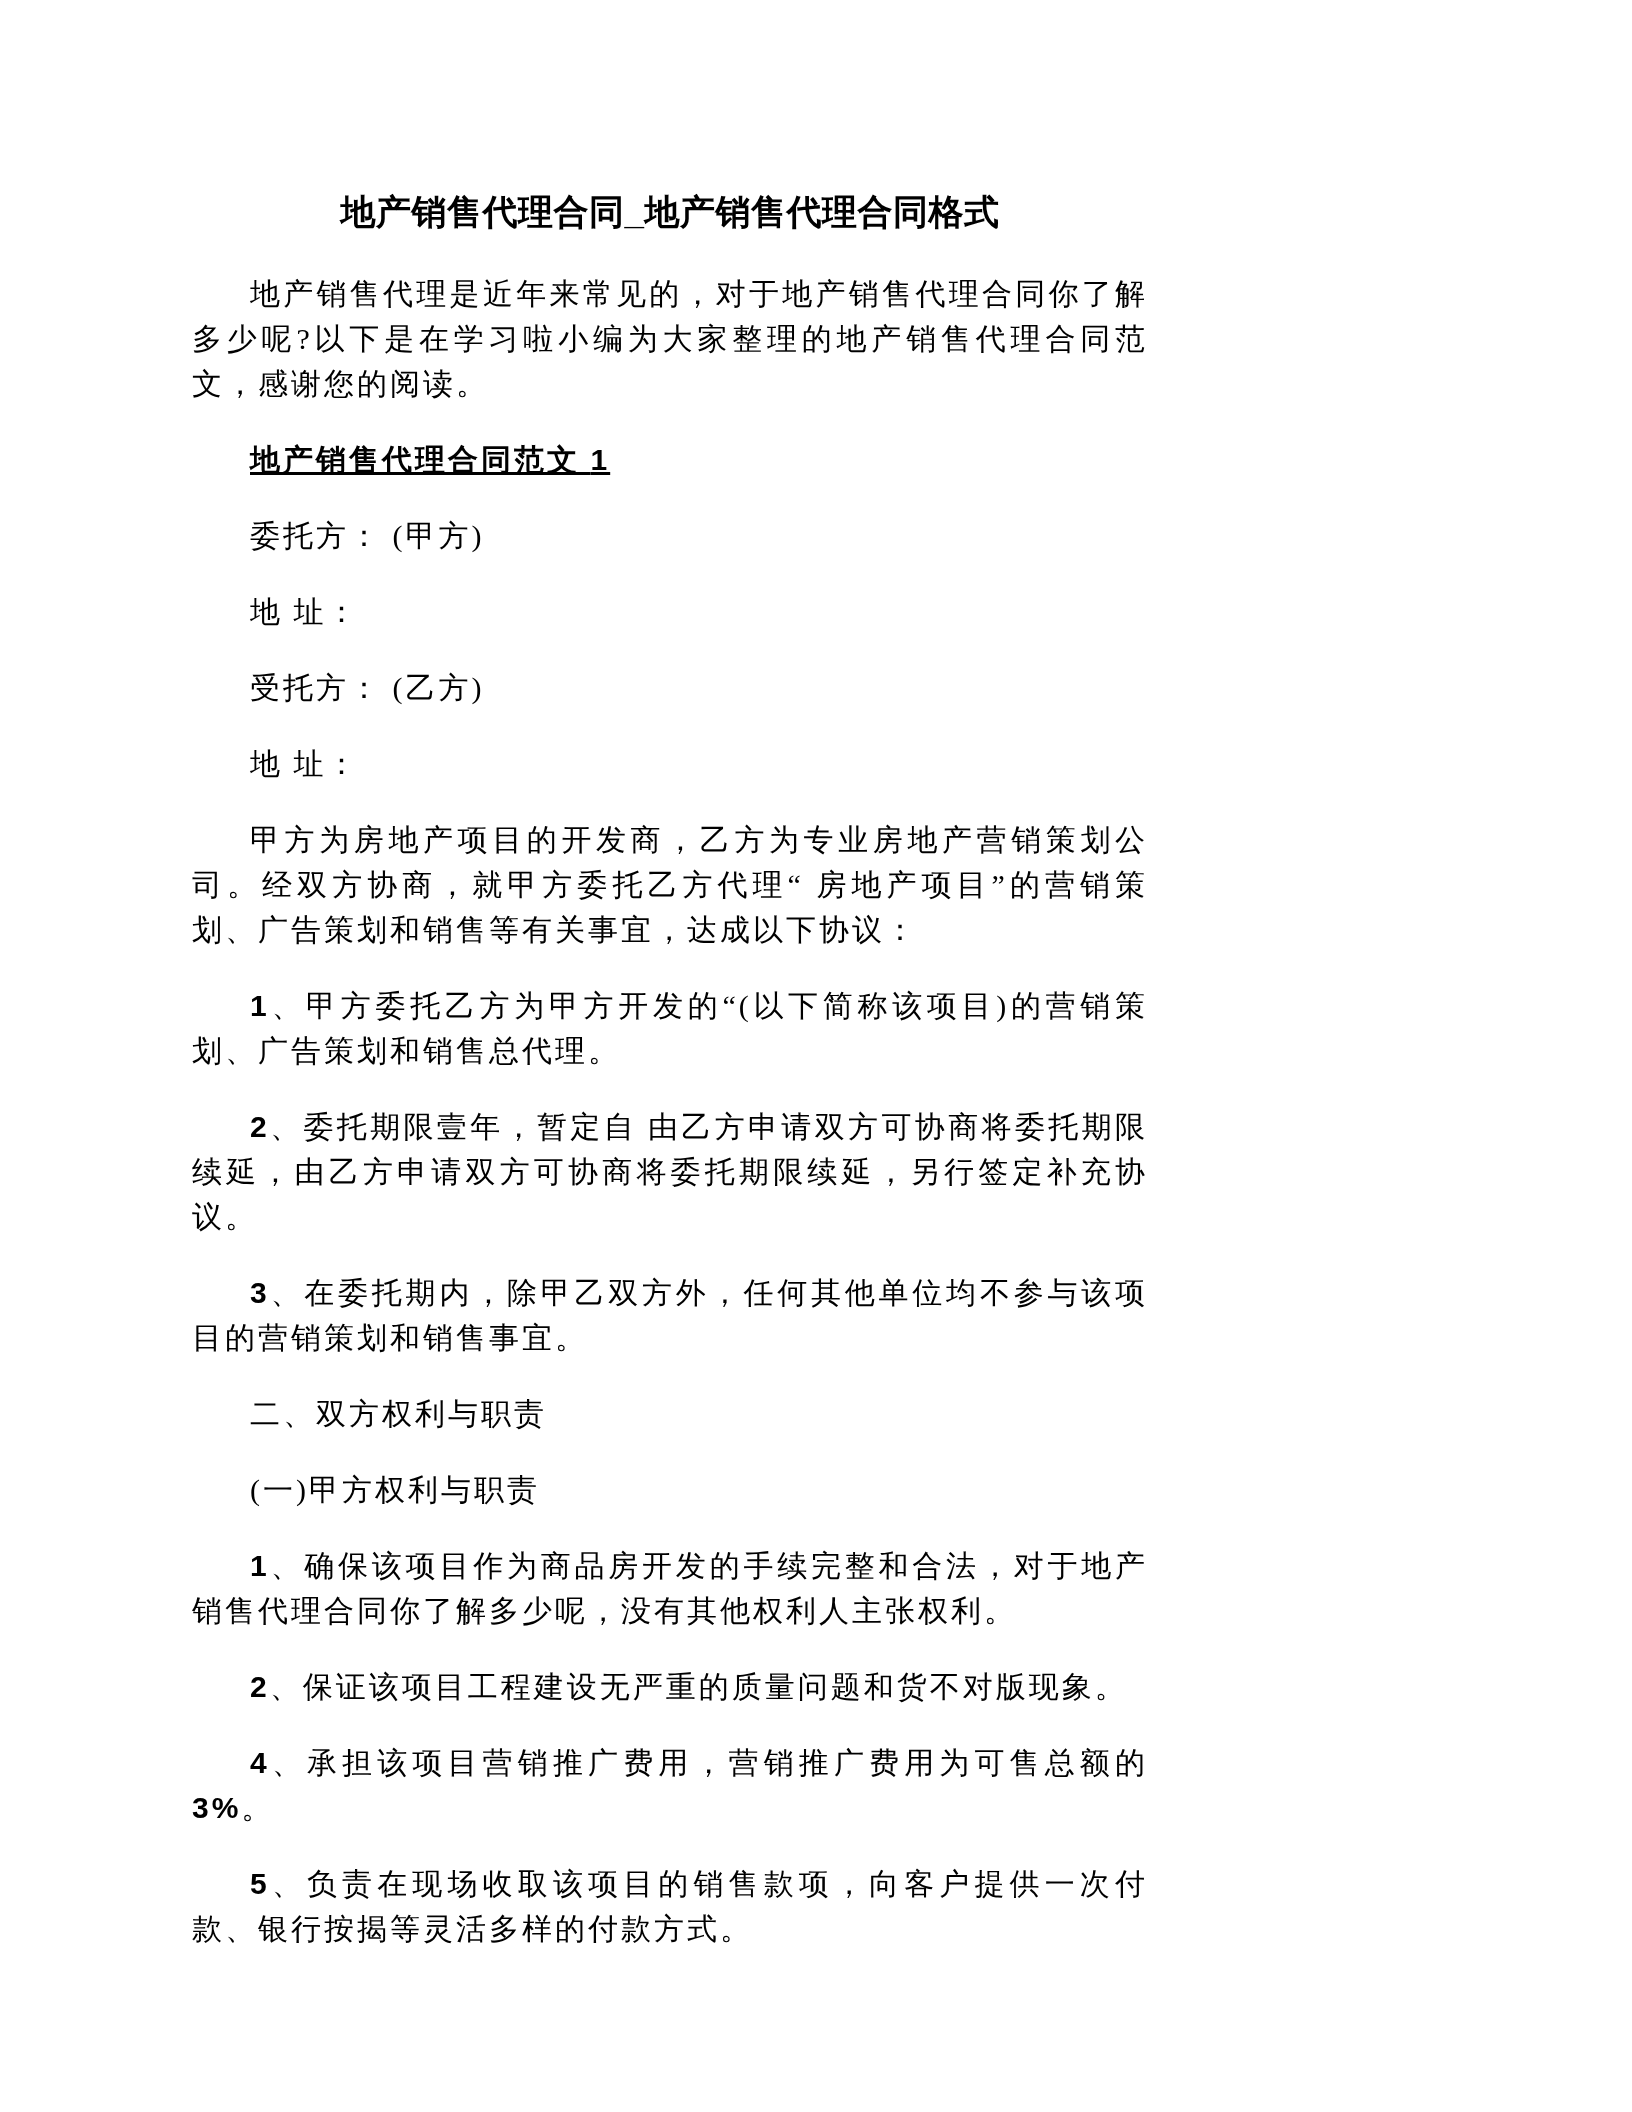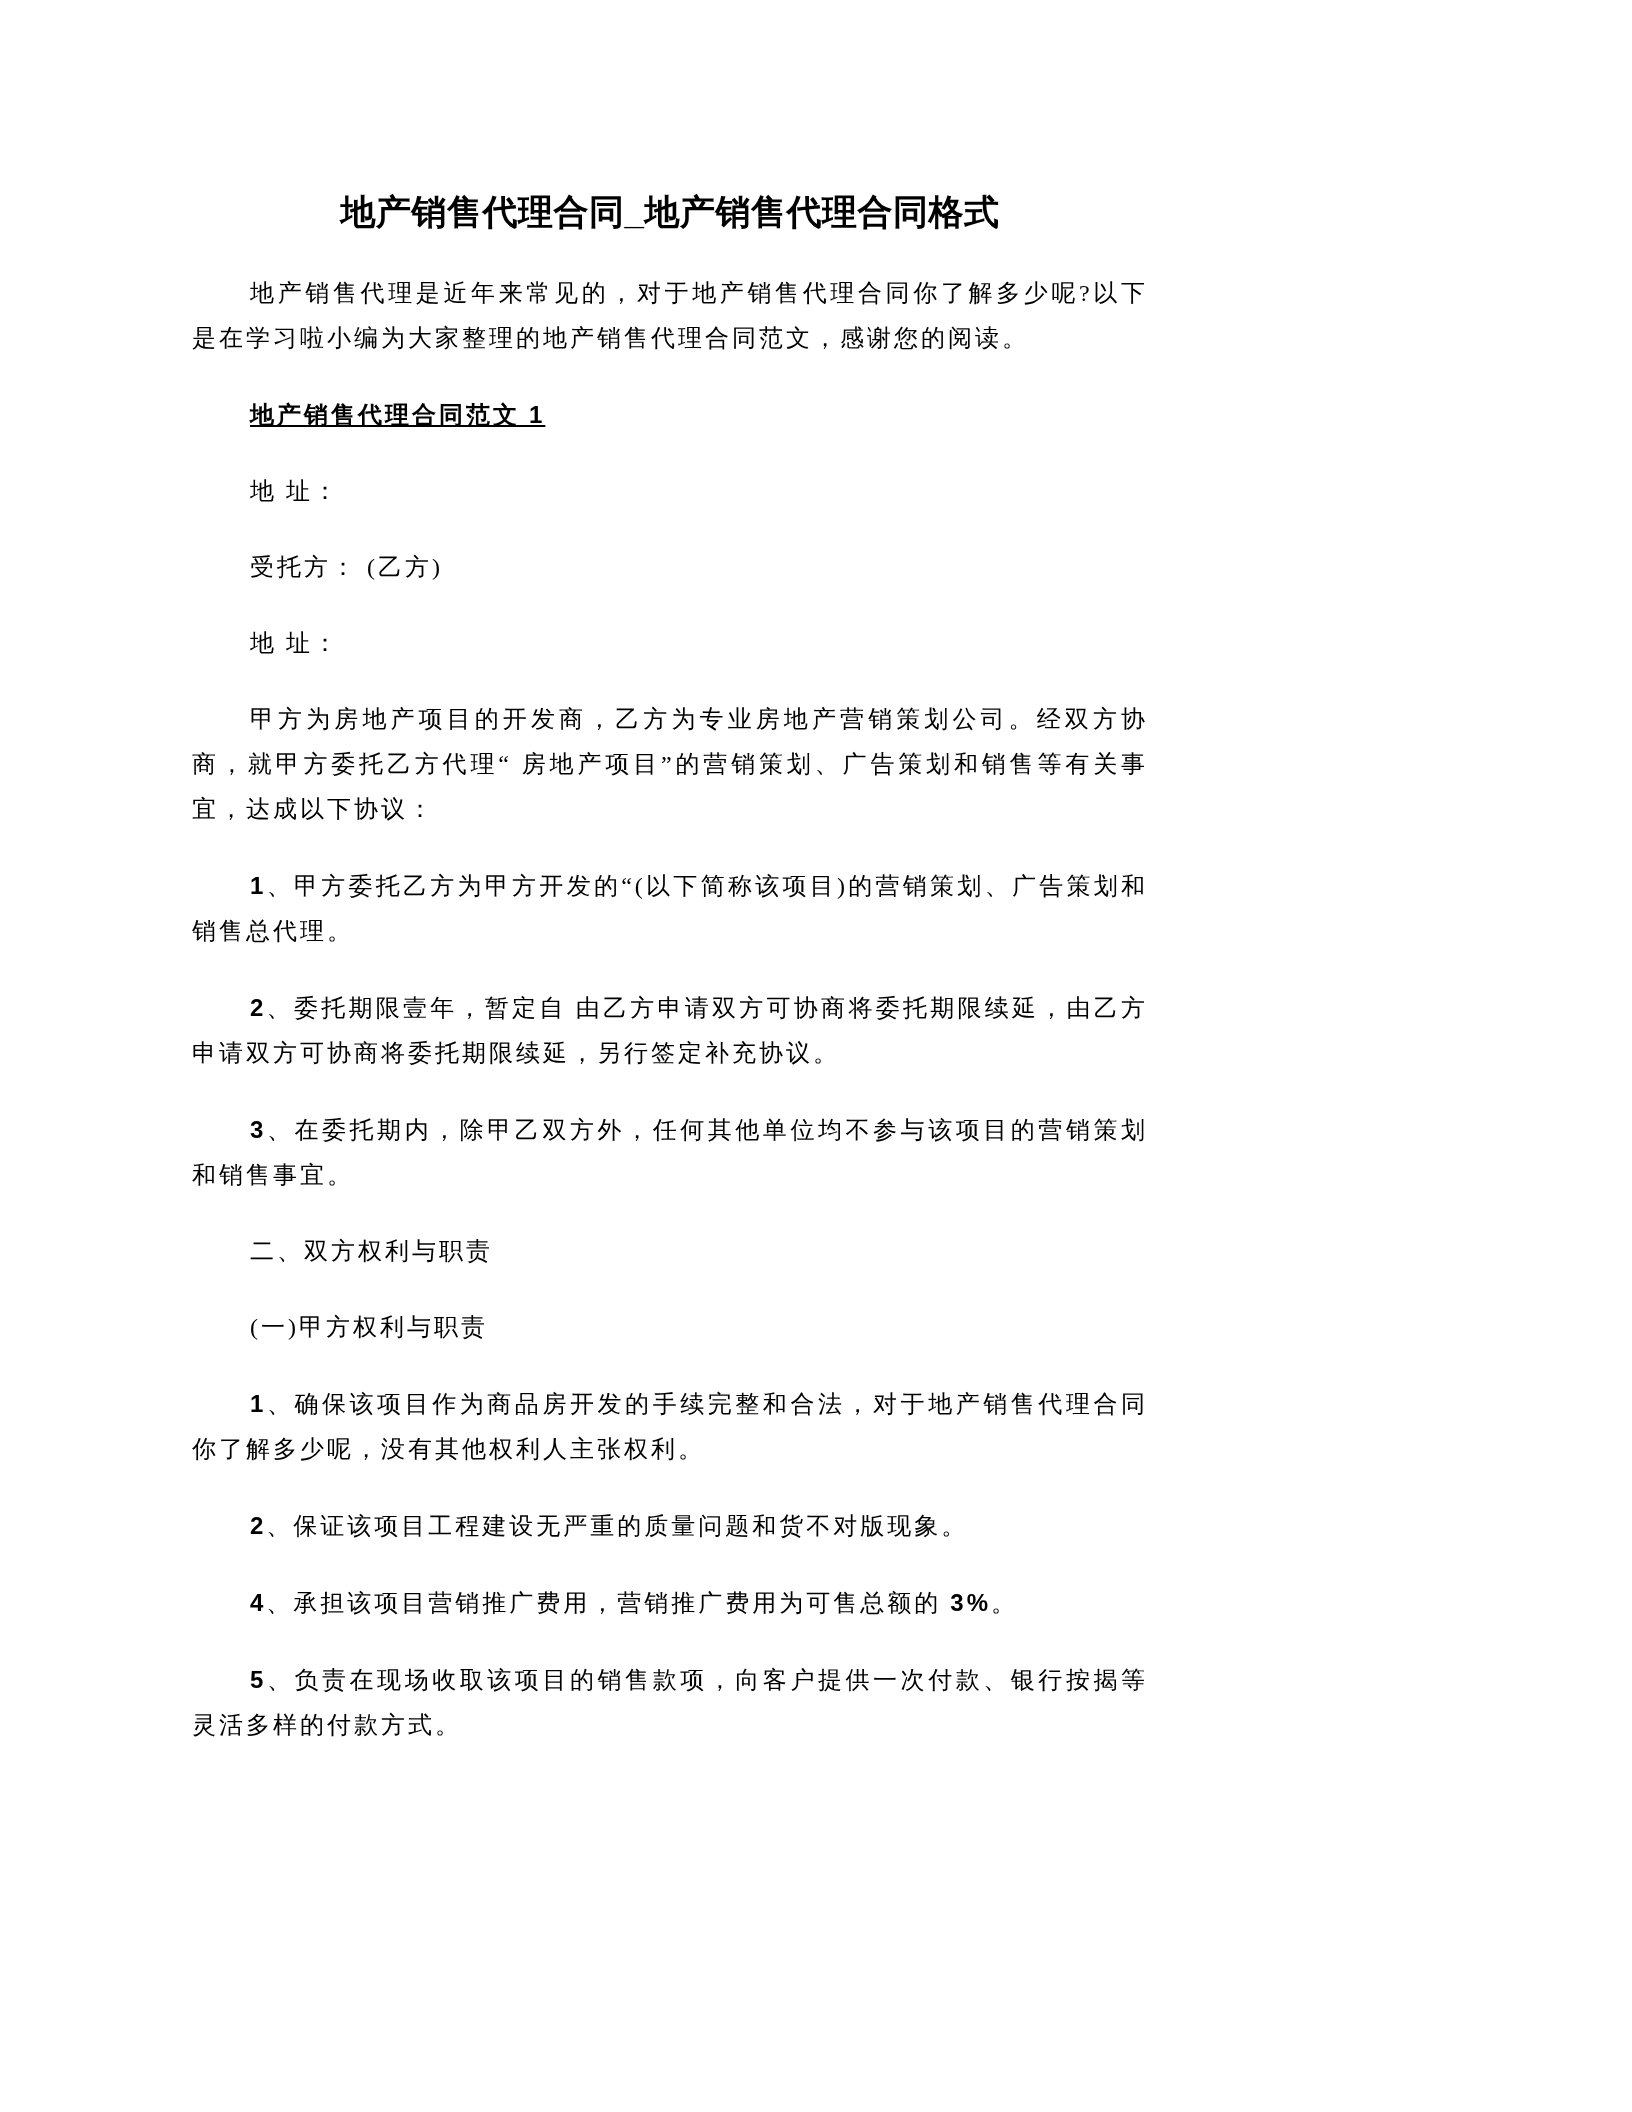--- a/index.html
+++ b/index.html
@@ -25,21 +25,21 @@
   .doc-title {
     font-family: "Liberation Sans", "DejaVu Sans", sans-serif;
     font-weight: 700;
     font-size: 35px;
     line-height: 46px;
     text-align: center;
     letter-spacing: 0.5px;
     margin: 0 0 36px 0;
   }
   .para {
-    font-size: 24px;
+    font-size: 30px;
     line-height: 45px;
     letter-spacing: 3px;
     margin: 0 0 31px 0;
     text-indent: 58px;
     text-align: justify;
   }
   .para.heading {
     font-weight: 700;
     text-align: left;
     text-decoration: underline;
@@ -50,20 +50,21 @@
   }
 </style>
 </head>
 <body>
 
 <div class="page">
   <h1 class="doc-title">地产销售代理合同_地产销售代理合同格式</h1>
   <div class="doc-body">
       <p class="para"><span>地产销售代理是近年来常见的，对于地产销售代理合同你了解多少呢?以下是在学习啦小编为大家整理的地产销售代理合同范文，感谢您的阅读。</span></p>
       <p class="para heading"><span>地产销售代理合同范文 </span><span class="run-bold">1</span></p>
+      <p class="para"><span>委托方： (甲方)</span></p>
       <p class="para"><span>地 址：</span></p>
       <p class="para"><span>受托方： (乙方)</span></p>
       <p class="para"><span>地 址：</span></p>
       <p class="para"><span>甲方为房地产项目的开发商，乙方为专业房地产营销策划公司。经双方协商，就甲方委托乙方代理“ 房地产项目”的营销策划、广告策划和销售等有关事宜，达成以下协议：</span></p>
       <p class="para"><span class="run-bold">1</span><span>、甲方委托乙方为甲方开发的“(以下简称该项目)的营销策划、广告策划和销售总代理。</span></p>
       <p class="para"><span class="run-bold">2</span><span>、委托期限壹年，暂定自 由乙方申请双方可协商将委托期限续延，由乙方申请双方可协商将委托期限续延，另行签定补充协议。</span></p>
       <p class="para"><span class="run-bold">3</span><span>、在委托期内，除甲乙双方外，任何其他单位均不参与该项目的营销策划和销售事宜。</span></p>
       <p class="para"><span>二、双方权利与职责</span></p>
       <p class="para"><span>(一)甲方权利与职责</span></p>
       <p class="para"><span class="run-bold">1</span><span>、确保该项目作为商品房开发的手续完整和合法，对于地产销售代理合同你了解多少呢，没有其他权利人主张权利。</span></p>

